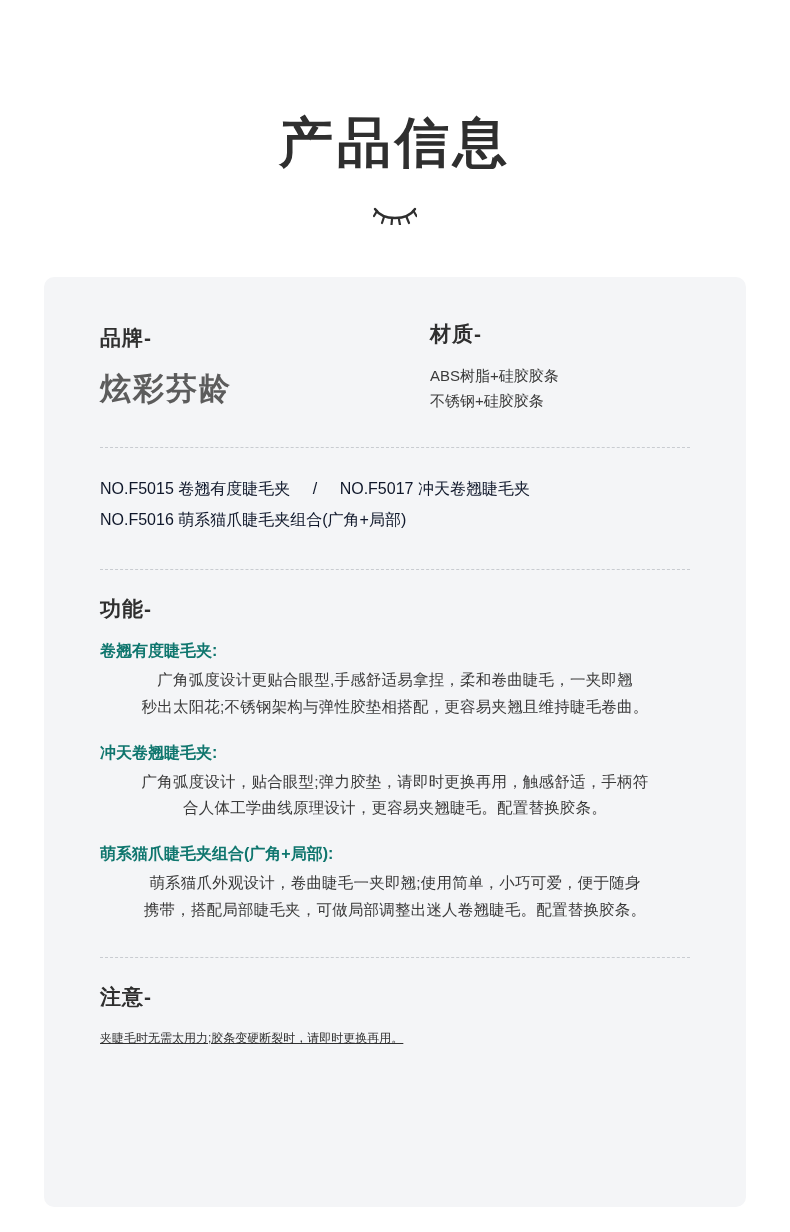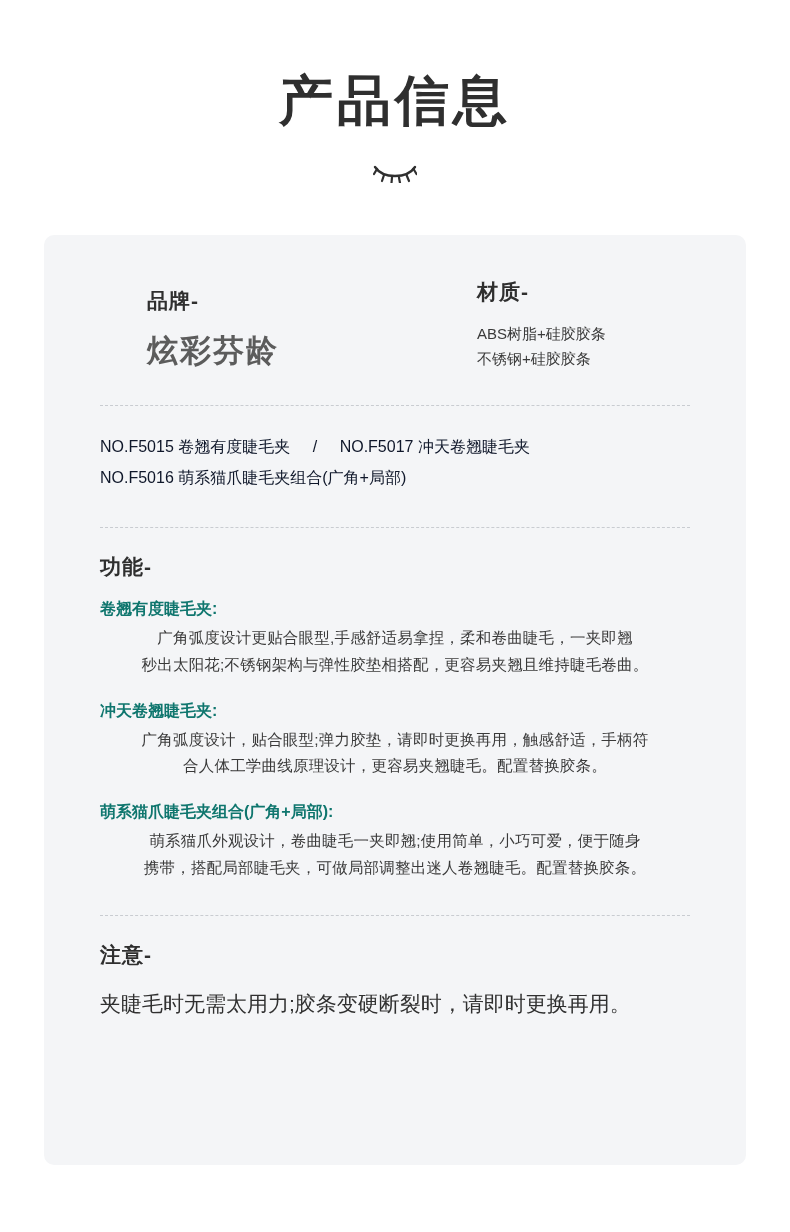--- a/index.html
+++ b/index.html
@@ -20,41 +20,40 @@
     height: 1232px;
     box-sizing: border-box;
   }
   .title {
     text-align: center;
     font-size: 54px;
     font-weight: bold;
     letter-spacing: 4px;
     color: #2f2f2f;
     margin: 0;
-    padding-top: 68px;
+    padding-top: 110px;
     line-height: 1.2;
   }
   .lash-mark {
     display: block;
     margin: 28px auto 0 auto;
     width: 44px;
     height: 22px;
   }
   .card {
     margin: 52px 44px 0 44px;
     background: #f4f5f7;
     border-radius: 10px;
     padding: 44px 56px 56px 56px;
     box-sizing: border-box;
     min-height: 930px;
   }
   .row-two {
     display: flex;
-    align-items: flex-end;
-    margin-left: 47px;
+    align-items: center;
   }
   .col-left {
     width: 330px;
     flex: 0 0 330px;
   }
   .col-right {
     flex: 1 1 auto;
   }
   .lbl {
     font-size: 21px;
@@ -101,23 +100,24 @@
     line-height: 1.5;
   }
   .func-body {
     font-size: 15.5px;
     color: #3a3a3a;
     line-height: 1.72;
     letter-spacing: 0.2px;
     text-align: center;
   }
   .note-body {
-    font-size: 21px;
+    font-size: 12px;
     color: #303030;
     line-height: 1.7;
+    text-decoration: underline;
   }
 </style>
 </head>
 <body>
 
 <div class="page">
 
   <h1 class="title">产品信息</h1>
 
   <svg class="lash-mark" viewBox="0 0 44 22">

